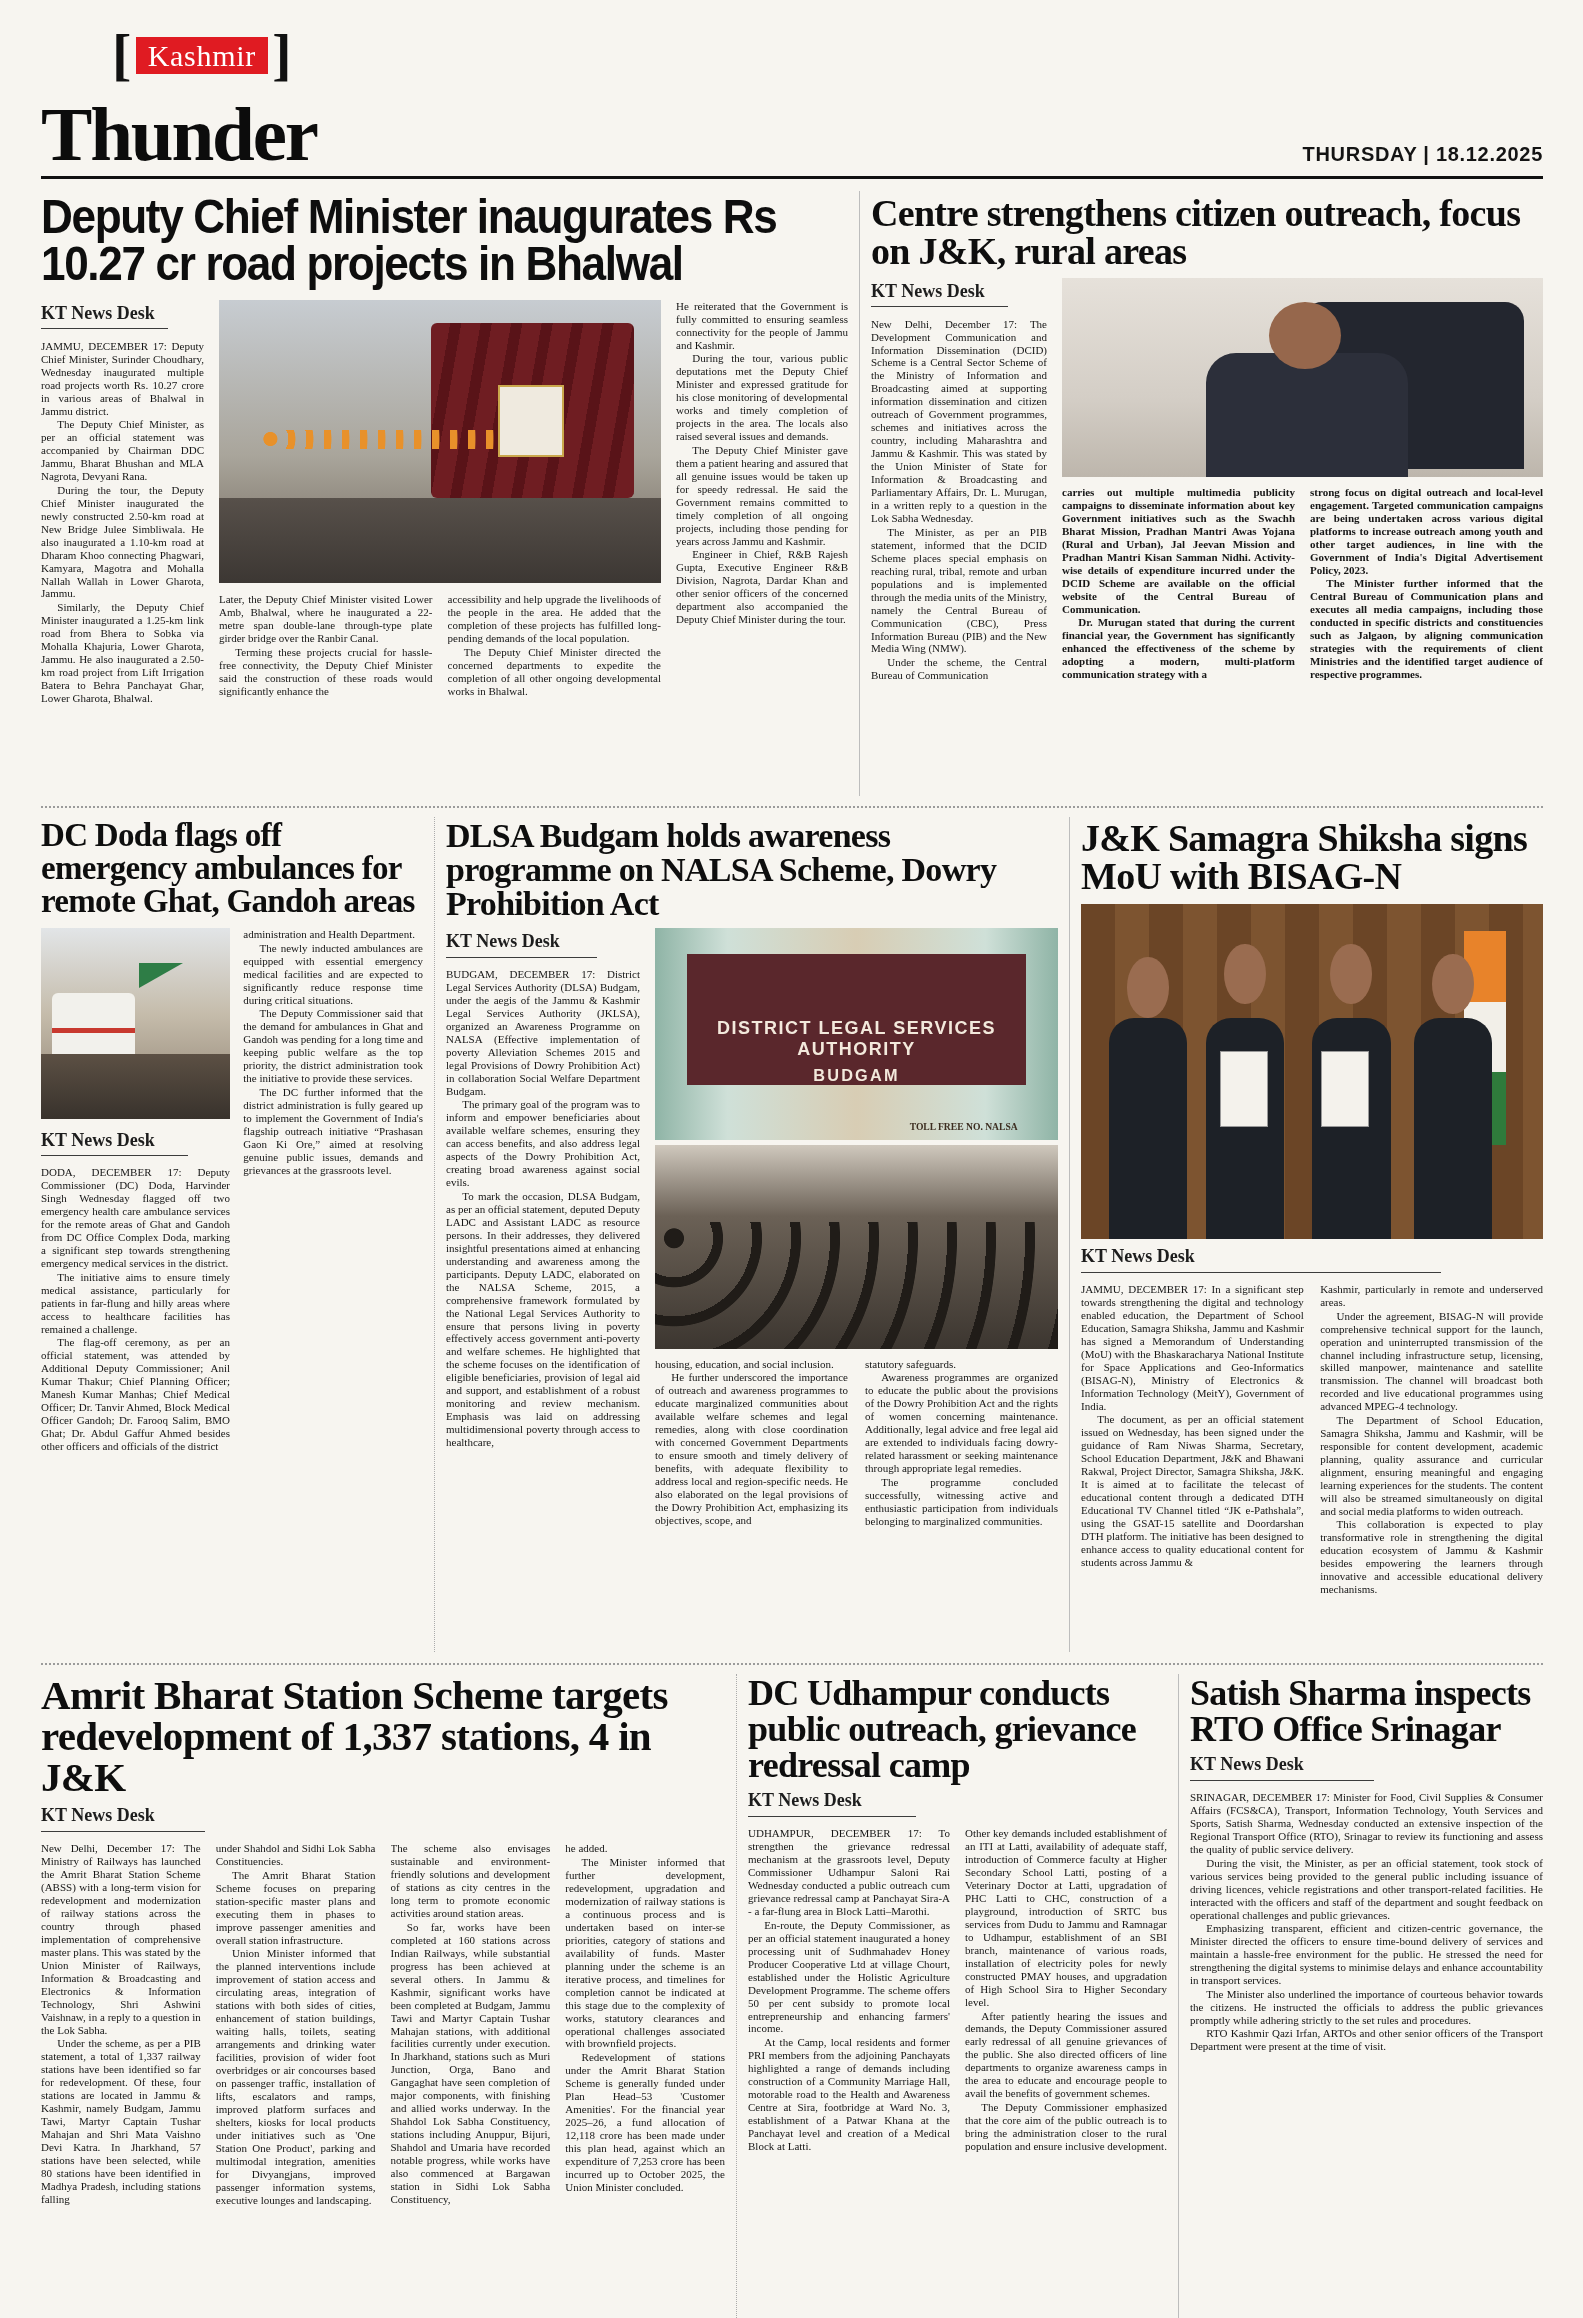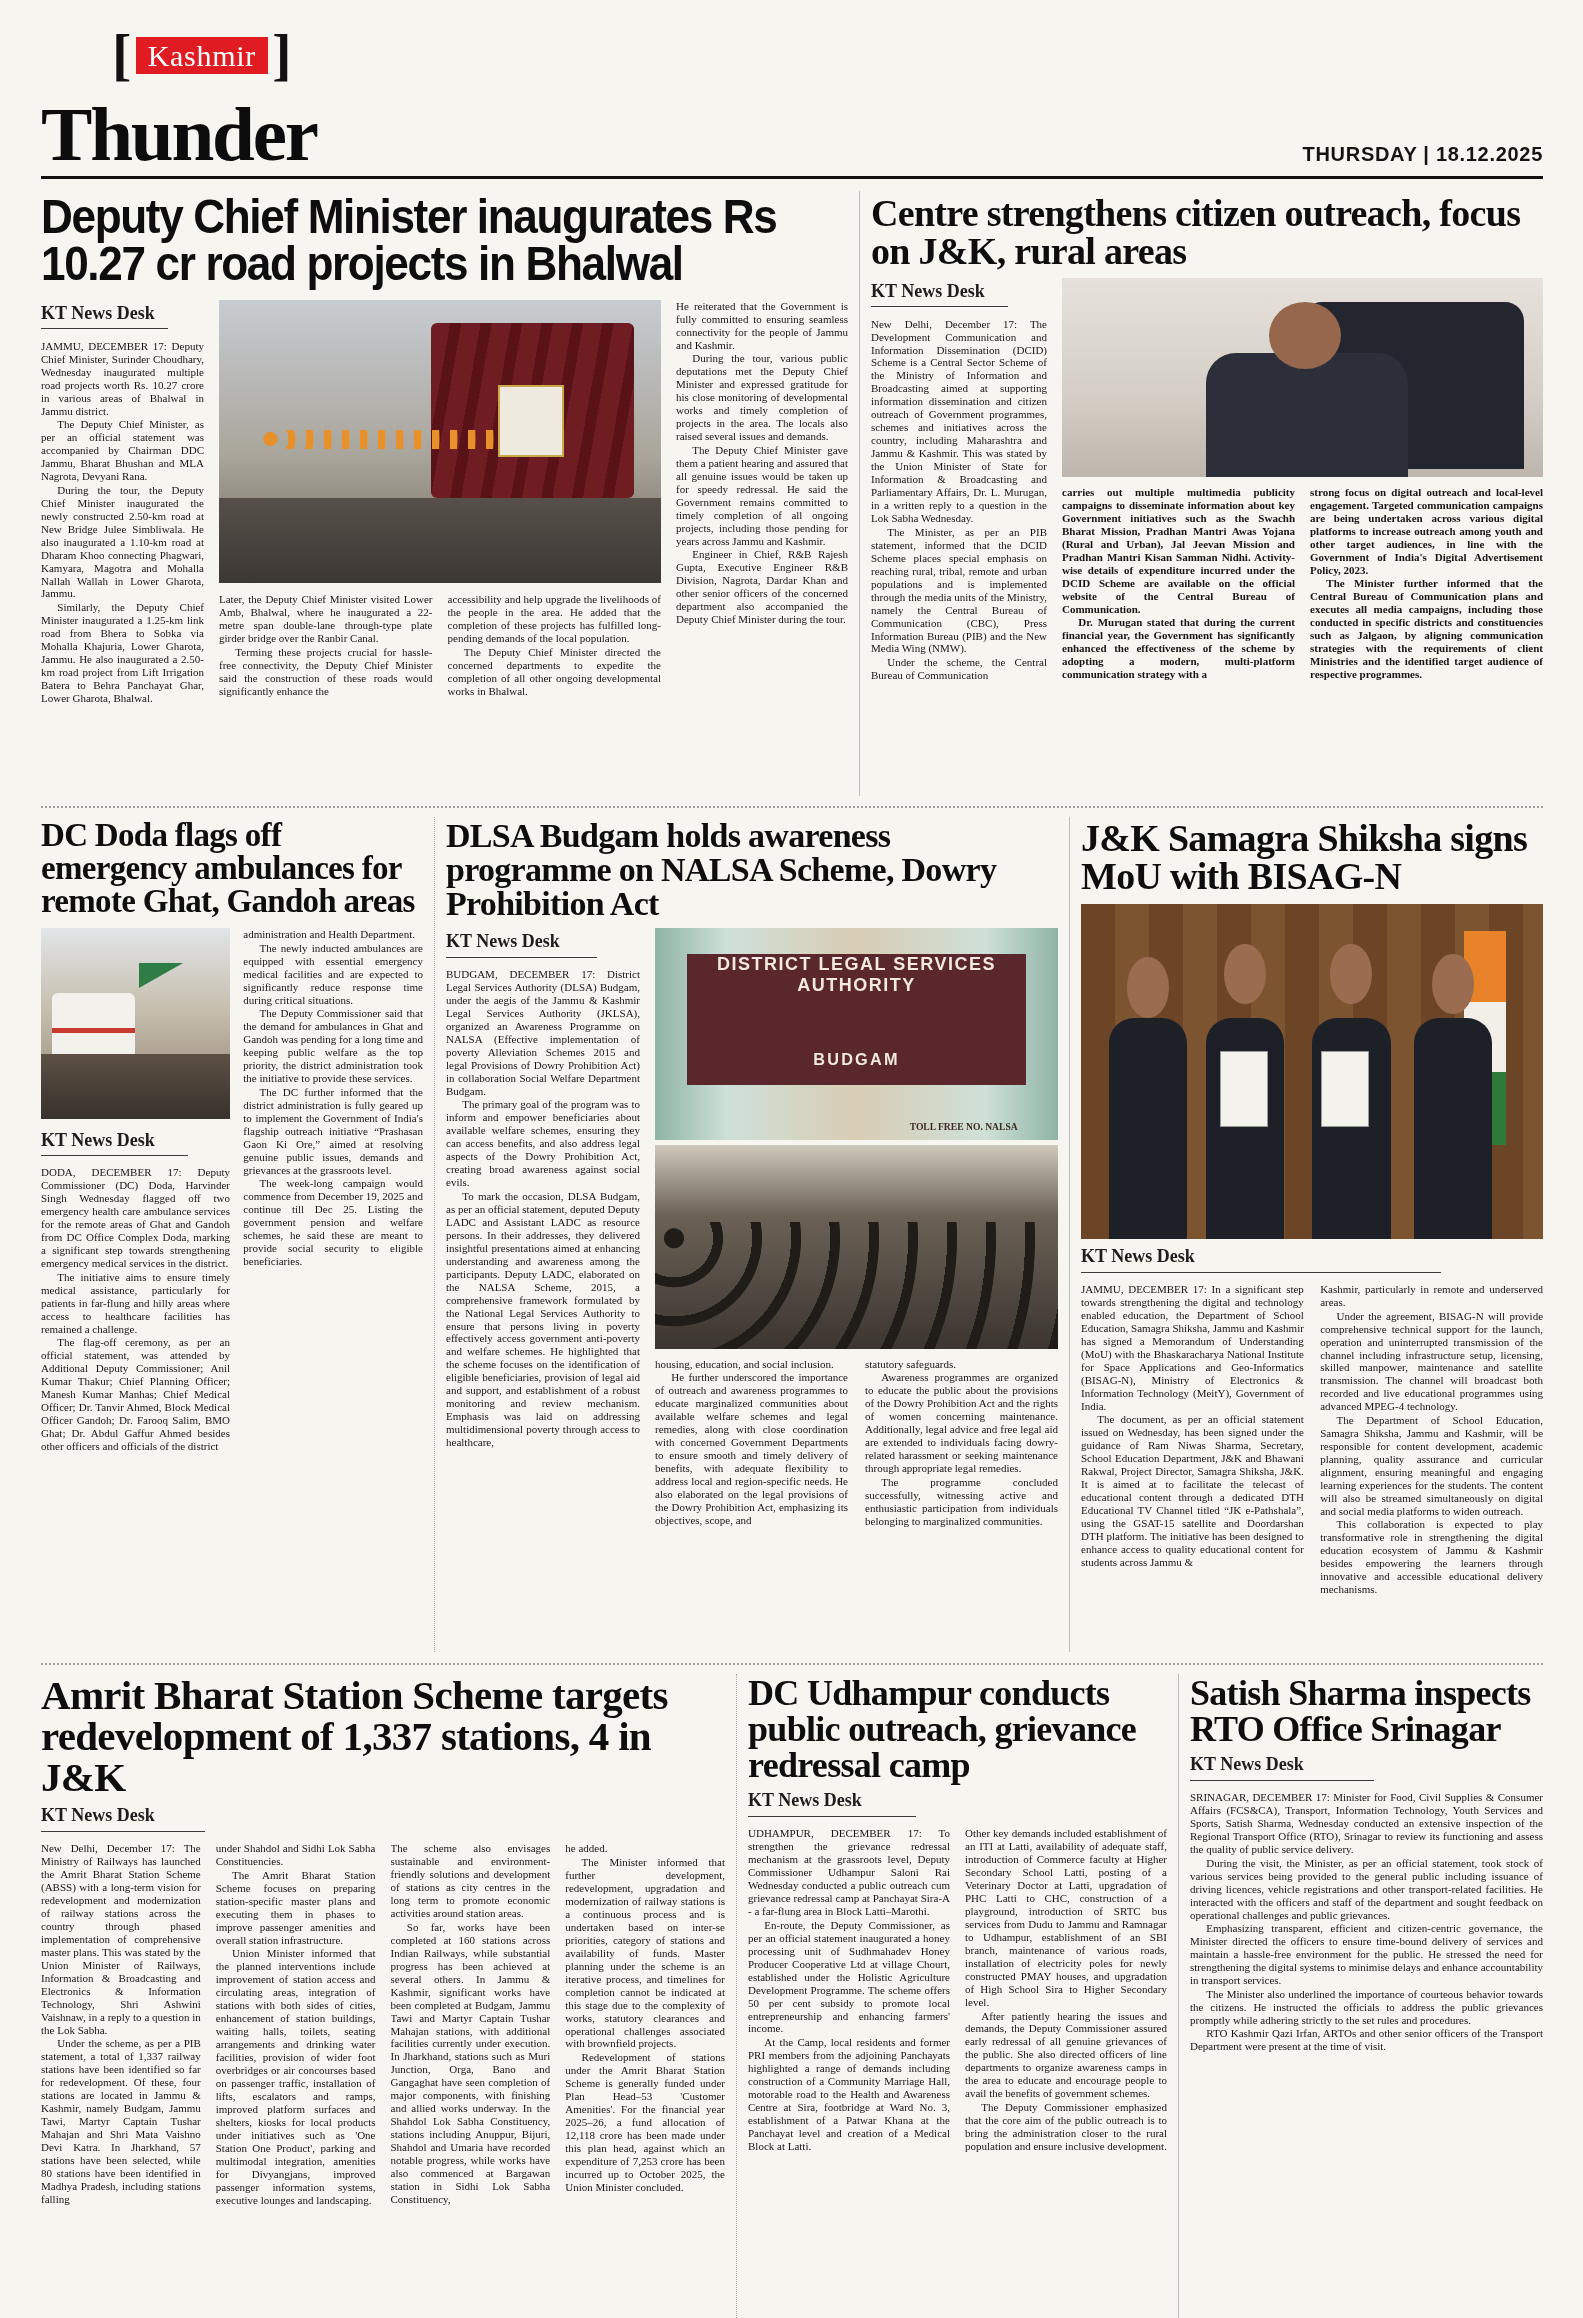--- a/index.html
+++ b/index.html
@@ -51,21 +51,21 @@
   .p2-chair{right:4%;top:12%;width:46%;height:84%;background:#23262f;border-radius:19px 19px 0 0;}
   .p2-body{left:30%;bottom:0;width:42%;height:62%;background:#2c2f3a;border-radius:30px 30px 0 0;}
   .p2-head{left:43%;top:12%;width:15%;height:34%;background:#96674c;border-radius:50%;}
   .p3-sky{inset:0;width:100%;height:100%;background:linear-gradient(180deg,#e2e5e7 0%,#c5bcab 45%,#8a7c6c 100%);}
   .p3-amb{left:6%;top:34%;width:44%;height:38%;background:#f2f1ec;border-radius:6px;box-shadow:inset 0 -6px #b9b4a8;}
   .p3-stripe{left:6%;top:52%;width:44%;height:5.2px;background:#c8392f;}
   .p3-flag{left:52%;top:18%;width:0;height:0;border-top:25px solid #2e7d46;border-right:44px solid transparent;}
   .p3-crowd{left:0;bottom:0;width:100%;height:34%;background:linear-gradient(180deg,#5c5044,#38322c);}
   .p4-curtain{inset:0;width:100%;height:100%;background:linear-gradient(90deg,#8fb4a6 0%,#cfe0d8 18%,#d8cdb4 50%,#cfe0d8 82%,#8fb4a6 100%);}
   .p4-banner{left:8%;top:12%;width:84%;height:62%;background:#5a272c;display:flex;flex-direction:column;
-    align-items:center;justify-content:flex-start;color:#f3e9dc;text-align:center;gap:48px;}
+    align-items:center;justify-content:flex-end;color:#f3e9dc;text-align:center;}
   .p4-banner .l1{font-family:"Liberation Sans",sans-serif;font-weight:bold;font-size:18px;letter-spacing:1.5px;}
   .p4-banner .l2{font-family:"Liberation Sans",sans-serif;font-weight:bold;font-size:16.3px;margin-top:6px;letter-spacing:2.2px;}
   .p4-toll{right:10%;bottom:4%;font-size:9.6px;font-weight:bold;color:#3c2d20;}
   .p4b-room{inset:0;width:100%;height:100%;background:linear-gradient(180deg,#cfc8bd 0%,#6b6156 35%,#3c3630 100%);}
   .p4b-heads{left:0;bottom:0;width:100%;height:62%;background:repeating-radial-gradient(circle at 19px 16.3px,#201c18 0 9.6px,transparent 10.4px 39px);}
   .p5-wood{inset:0;width:100%;height:100%;background:repeating-linear-gradient(90deg,#6b4526 0 34px,#7d5430 34px 68px);}
   .p5-flag{right:8%;top:8%;width:9%;height:64%;background:linear-gradient(180deg,#e8832a 33%,#f2efe8 33% 66%,#2f7a3b 66%);}
   .p5-man{position:absolute;bottom:0;width:17%;height:66%;background:#1d2127;border-radius:25px 25px 0 0;}
   .p5-head{position:absolute;width:9%;height:18%;background:#9a6c50;border-radius:50%;}
   .p5-doc{position:absolute;width:10%;height:22%;background:#f4f2ec;border:0.7px solid #999;}
@@ -241,21 +241,20 @@
               <p>The initiative aims to ensure timely medical assistance, particularly for patients in far-flung and hilly areas where access to healthcare facilities has remained a challenge.</p>
               <p>The flag-off ceremony, as per an official statement, was attended by Additional Deputy Commissioner; Anil Kumar Thakur; Chief Planning Officer; Manesh Kumar Manhas; Chief Medical Officer; Dr. Tanvir Ahmed, Block Medical Officer Gandoh; Dr. Farooq Salim, BMO Ghat; Dr. Abdul Gaffur Ahmed besides other officers and officials of the district</p>
             </div>
         </div>
         <div class="a3-right">
           <div class="coltext" style="height:707px;">
               <p>administration and Health Department.</p>
               <p>The newly inducted ambulances are equipped with essential emergency medical facilities and are expected to significantly reduce response time during critical situations.</p>
               <p>The Deputy Commissioner said that the demand for ambulances in Ghat and Gandoh was pending for a long time and keeping public welfare as the top priority, the district administration took the initiative to provide these services.</p>
               <p>The DC further informed that the district administration is fully geared up to implement the Government of India's flagship outreach initiative “Prashasan Gaon Ki Ore,” aimed at resolving genuine public issues, demands and grievances at the grassroots level.</p>
-              <p>The week-long campaign would commence from December 19, 2025 and continue till Dec 25. Listing the government pension and welfare schemes, he said these are meant to provide social security to eligible beneficiaries.</p>
             </div>
         </div>
       </div>
     </div>
 
     <div class="vrule dot"></div>
 
     <div class="a4">
       <h1 class="headline serifhead">DLSA Budgam holds awareness programme on NALSA Scheme, Dowry Prohibition Act</h1>
       <div class="a4-body">

